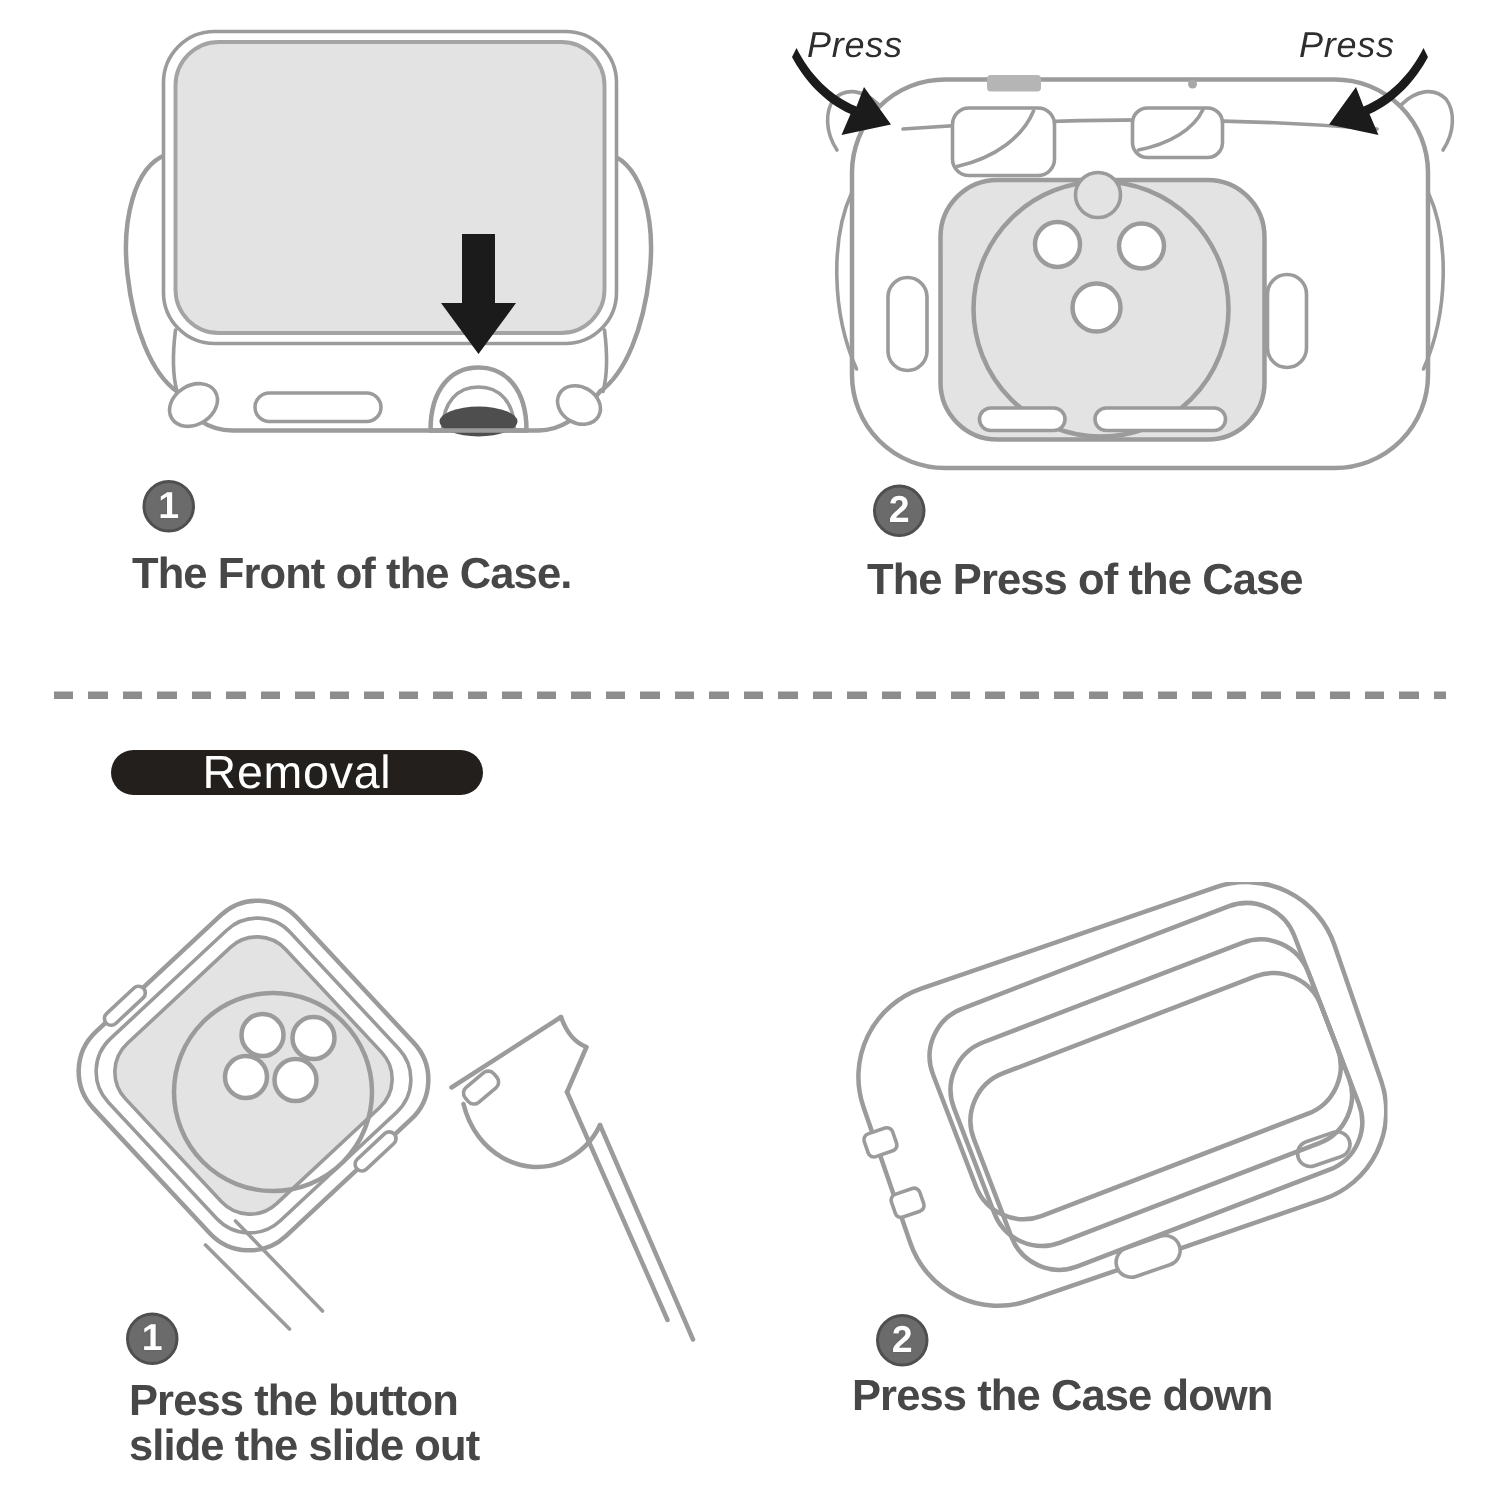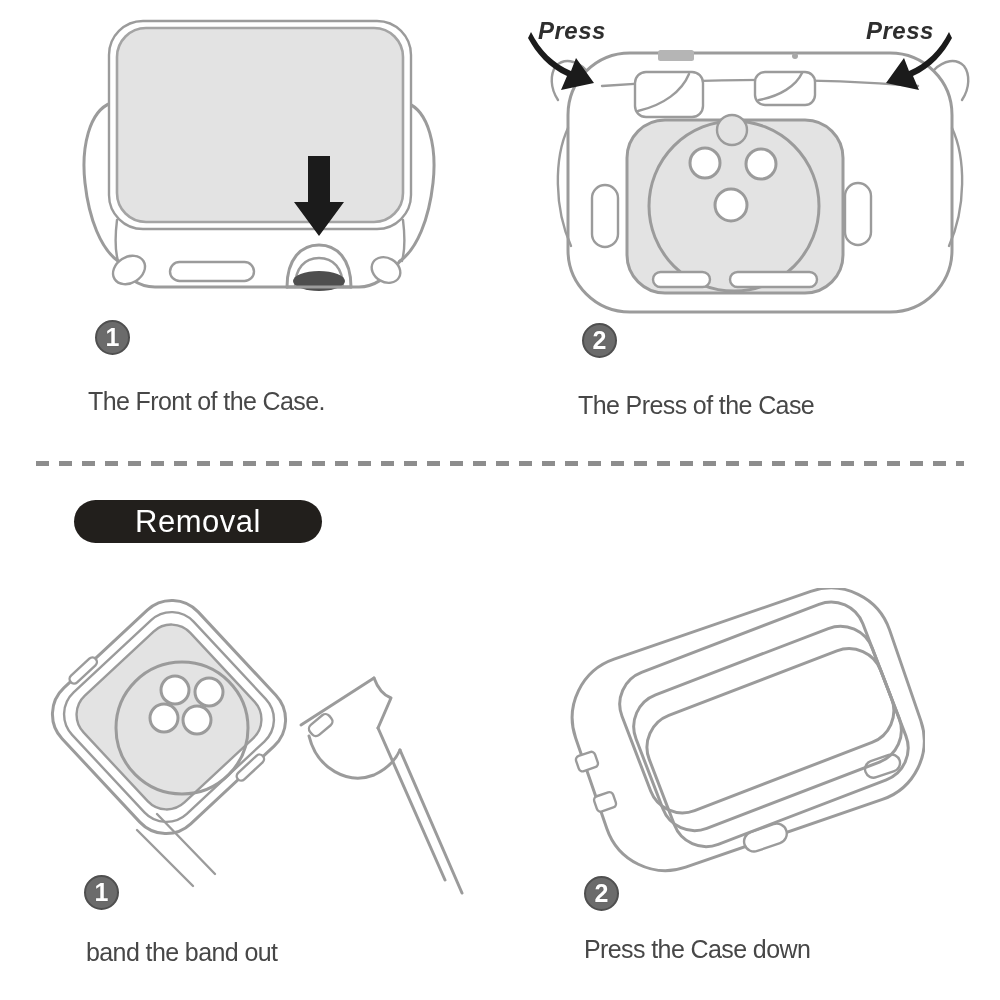--- a/index.html
+++ b/index.html
@@ -21,41 +21,40 @@
     border:2px solid #4f4f4f;
     box-sizing:border-box;
     color:var(--badge_text,#ffffff);
     display:flex;align-items:center;justify-content:center;
     font-size:25px;font-weight:700;
     line-height:1;
     text-shadow:0 0 1px #4f4f4f;
   }
   .caption{
     position:absolute;
-    font-size:25px;
-    font-weight:400;
+    font-size:29px;
+    font-weight:700;
     letter-spacing:-0.6px;
     line-height:30px;
     color:var(--text,#474747);
     white-space:nowrap;
-    margin-top:18px;
   }
   .press-label{
     position:absolute;
     font-size:24px;
-    font-weight:700;
+    font-weight:400;
     font-style:italic;
     color:#2e2e2e;
     letter-spacing:0.5px;
     white-space:nowrap;
   }
   .removal-pill{
     position:absolute;
     left:74px;top:500px;
-    width:248px;height:43px;
+    width:248px;height:30px;
     background:var(--pill_bg,#221f1c);
     border-radius:22px;
     display:flex;align-items:center;justify-content:center;
     color:var(--pill_text,#ffffff);
     font-size:31px;
     font-weight:500;
     letter-spacing:0.5px;
   }
   .divider{
     position:absolute;
@@ -178,37 +177,38 @@
       <path class="ln" d="M333,150 L400,302"></path>
       <path class="ln" d="M355,172 L417,315"></path>
       <path class="ln thin" d="M112,236 L170,296"></path>
       <path class="ln thin" d="M92,252 L148,308"></path>
     </g>
   </svg>
   <div class="badge" style="left:84px;top:875px">
     <span>1</span>
   </div>
   <div class="caption" style="left:86px;top:919px">
-    <div>band the band out</div>
+    <div>Press the button</div>
+    <div>slide the slide out</div>
   </div>
 
   <svg class="panel-svg" style="left:555px;top:588px" width="370" height="300" viewBox="0 0 370 300">
     <g transform="rotate(-19 190 135)">
       <rect class="ln fillwhite" x="25" y="32" width="332" height="220" rx="62"></rect>
       <rect class="ln fillwhite thin" x="18" y="112" width="20" height="16" rx="4"></rect>
       <rect class="ln fillwhite thin" x="22" y="156" width="20" height="16" rx="4"></rect>
       <rect class="ln fillwhite thin" x="150" y="240" width="44" height="20" rx="10"></rect>
       <rect class="ln fillwhite thin" x="288" y="212" width="36" height="17" rx="8.5"></rect>
     </g>
     <g transform="rotate(-21 190 125)">
       <rect class="ln" x="84" y="100" width="248" height="138" rx="34" fill="#ededed"></rect>
       <rect class="ln" x="79" y="76" width="253" height="143" rx="34" fill="#e8e8e8"></rect>
       <rect class="ln" x="74" y="50" width="258" height="148" rx="34" fill="#e2e2e2"></rect>
     </g>
   </svg>
   <div class="badge" style="left:584px;top:876px">
     <span>2</span>
   </div>
-  <div class="caption" style="left:584px;top:916px">
+  <div class="caption" style="left:568px;top:916px">
     <div>Press the Case down</div>
   </div>
 
 </div>
 
 </body></html>

